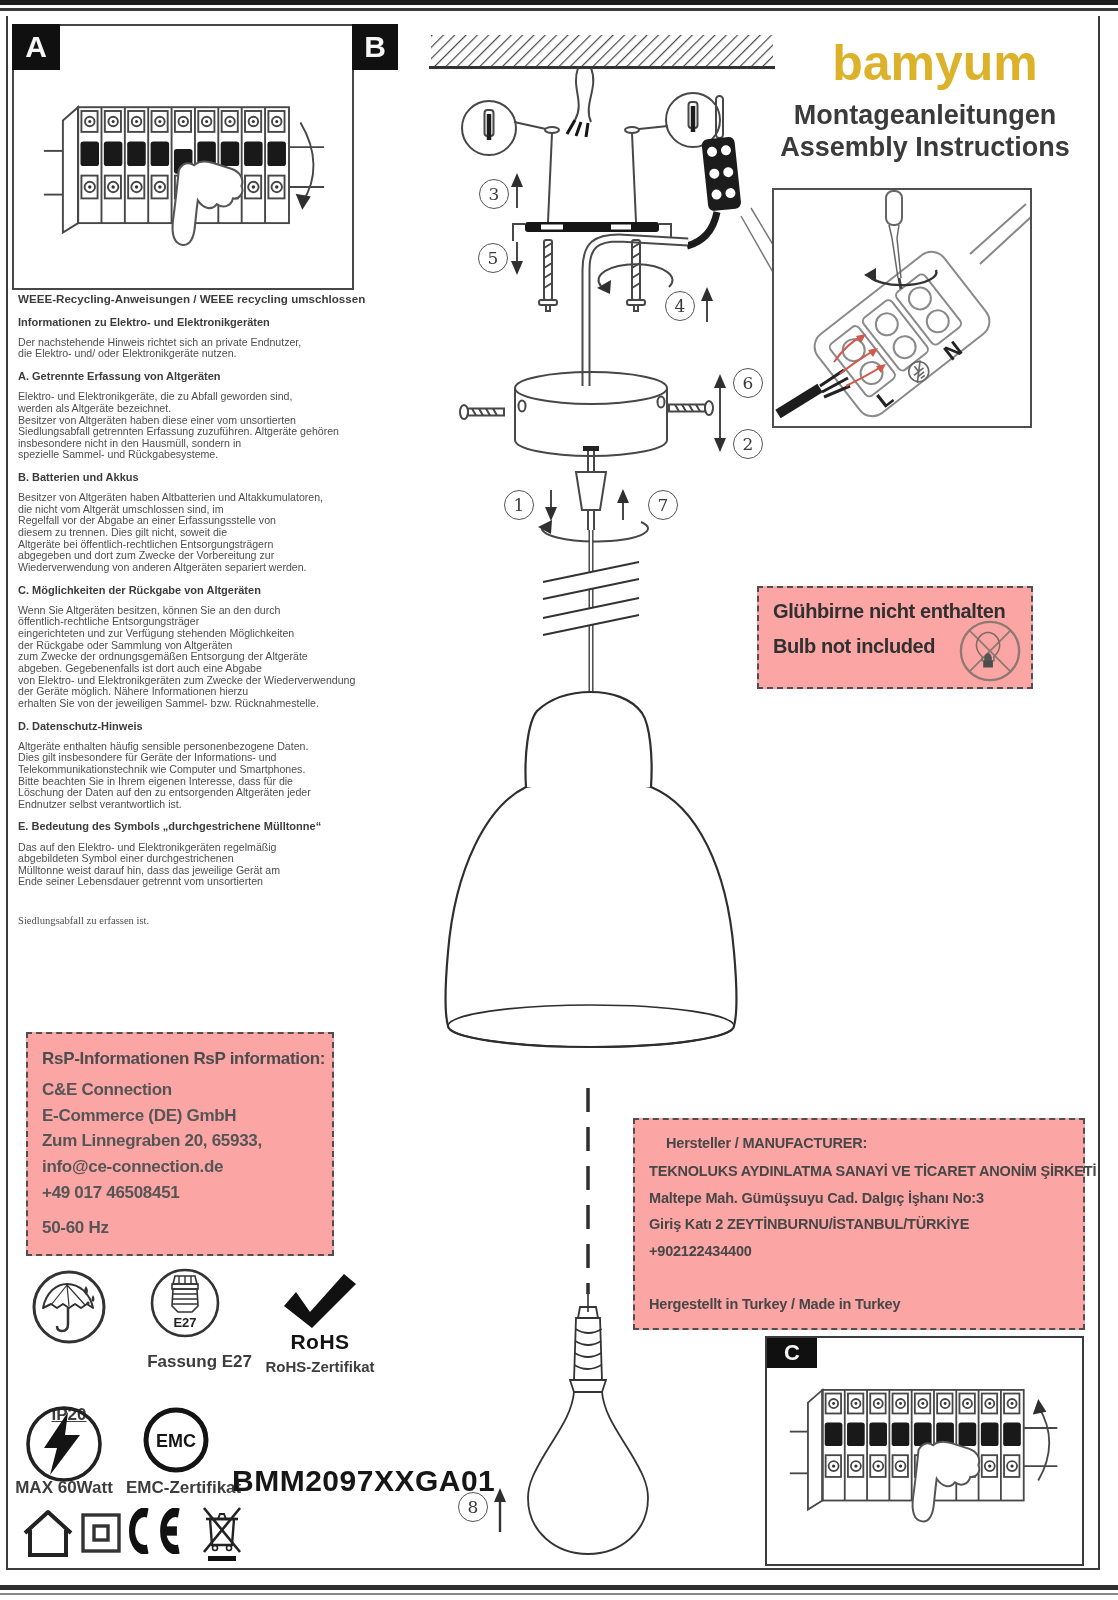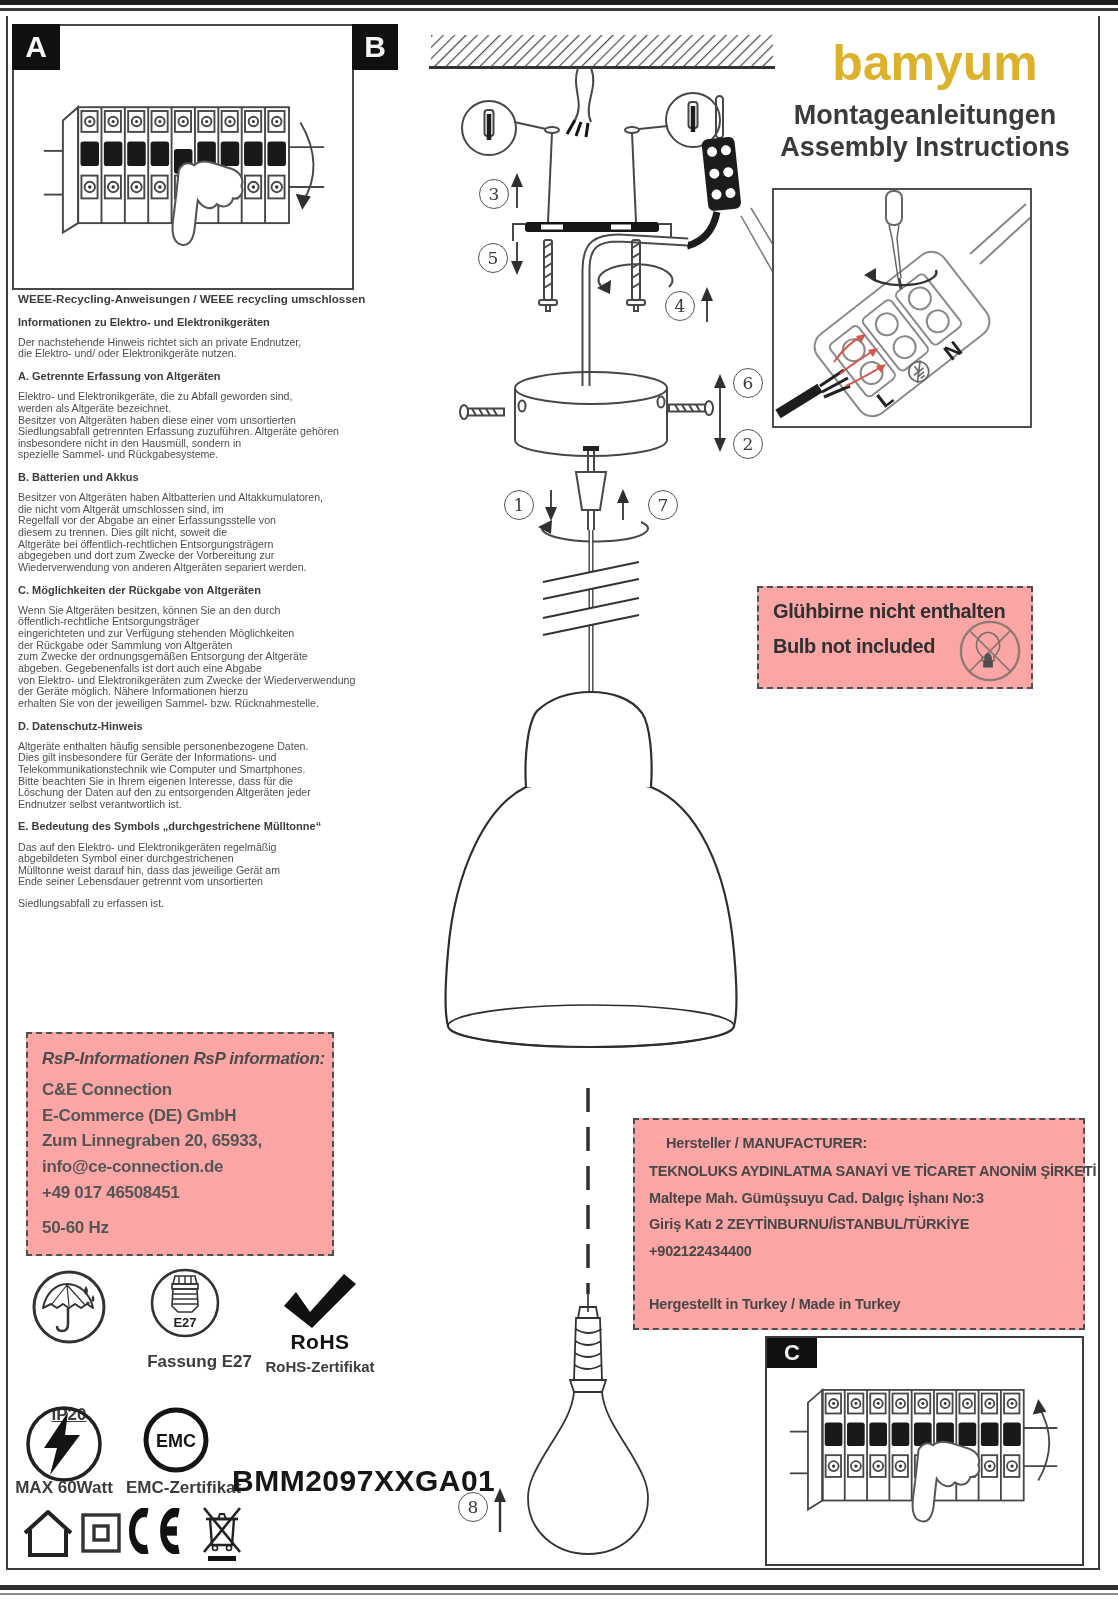--- a/index.html
+++ b/index.html
@@ -14,21 +14,21 @@
   .brand{font-size:50px;font-weight:bold;color:#dcb22b;text-align:center;letter-spacing:0px;}
   .doctitle{font-size:27px;font-weight:bold;color:#3b3b3b;text-align:center;line-height:1.18;}
   .weee{width:425px;font-size:10.6px;line-height:1.1;color:#4e4e4e;}
   .weee .t{font-size:11.6px;font-weight:bold;color:#3c3c3c;margin-bottom:10px;}
   .weee .h{font-size:11px;font-weight:bold;color:#3c3c3c;margin:10px 0 9px;}
   .pre{white-space:pre-line;}
   .detailbox{border:2px solid #4f4f4f;background:#fff;}
   .dashbox{border:2.5px dashed #4f4f4f;background:#fca5a5;}
   .bulbnotice-l{font-size:20px;font-weight:bold;color:#303030;white-space:nowrap;letter-spacing:-0.4px;}
   .rsp{font-size:17px;font-weight:bold;color:#555;line-height:1.52;letter-spacing:-0.3px;white-space:nowrap;}
-  .rsp .rt{margin-bottom:5px;color:#4c4c4c;font-style:italic;}
+  .rsp .rt{margin-bottom:5px;color:#4c4c4c;}
   .rsp .freq{margin-top:9px;}
   .manu{font-size:14.5px;font-weight:bold;color:#474747;line-height:1.85;letter-spacing:-0.2px;white-space:nowrap;}
   .manu .mt{margin-bottom:1px;margin-left:17px;}
   .manu .made{margin-top:26px;}
   .iconlabel{font-size:17px;font-weight:bold;color:#3d3d3d;text-align:center;white-space:nowrap;}
   .rohsword{font-size:21px;font-weight:bold;color:#141414;text-align:center;letter-spacing:0.5px;}
   .model{font-size:30px;font-weight:bold;color:#161616;letter-spacing:0.5px;white-space:nowrap;}
   .step{position:absolute;width:28px;height:28px;border:1.6px solid #555;border-radius:50%;
         background:#fff;display:flex;align-items:center;justify-content:center;
         font-family:"DejaVu Serif",serif;font-size:17px;color:#3a3a3a;}
@@ -128,21 +128,21 @@
 Dies gilt insbesondere für Geräte der Informations- und
 Telekommunikationstechnik wie Computer und Smartphones.
  Bitte beachten Sie in Ihrem eigenen Interesse, dass für die
 Löschung der Daten auf den zu entsorgenden Altgeräten jeder
 Endnutzer selbst verantwortlich ist.</div>
     <div class="h">E. Bedeutung des Symbols „durchgestrichene Mülltonne“</div>
     <div class="pre">Das auf den Elektro- und Elektronikgeräten regelmäßig
  abgebildeten Symbol einer durchgestrichenen
 Mülltonne weist darauf hin, dass das jeweilige Gerät am
 Ende seiner Lebensdauer getrennt vom unsortierten</div>
-    <div class="pre" style="margin-top:10px;">Siedlungsabfall zu erfassen ist.</div>
+    <div class="pre" style="margin-top:27px;font-family:Liberation Serif, serif;">Siedlungsabfall zu erfassen ist.</div>
   </div>
 
   <div class="abs brand" style="left:790px;top:34px;width:290px;">bamyum</div>
   <div class="abs doctitle" style="left:770px;top:100px;width:310px;">Montageanleitungen</div>
   <div class="abs doctitle" style="left:770px;top:132px;width:310px;">Assembly Instructions</div>
 
   <svg class="abs" style="left:425px;top:30px;" width="350" height="1035" viewBox="0 0 350 1035">
     <defs>
       <pattern id="hatch" patternUnits="userSpaceOnUse" width="8" height="8" patternTransform="rotate(45)">
         <line x1="0" y1="0" x2="0" y2="8" stroke="#4a4a4a" stroke-width="2.4"></line>

